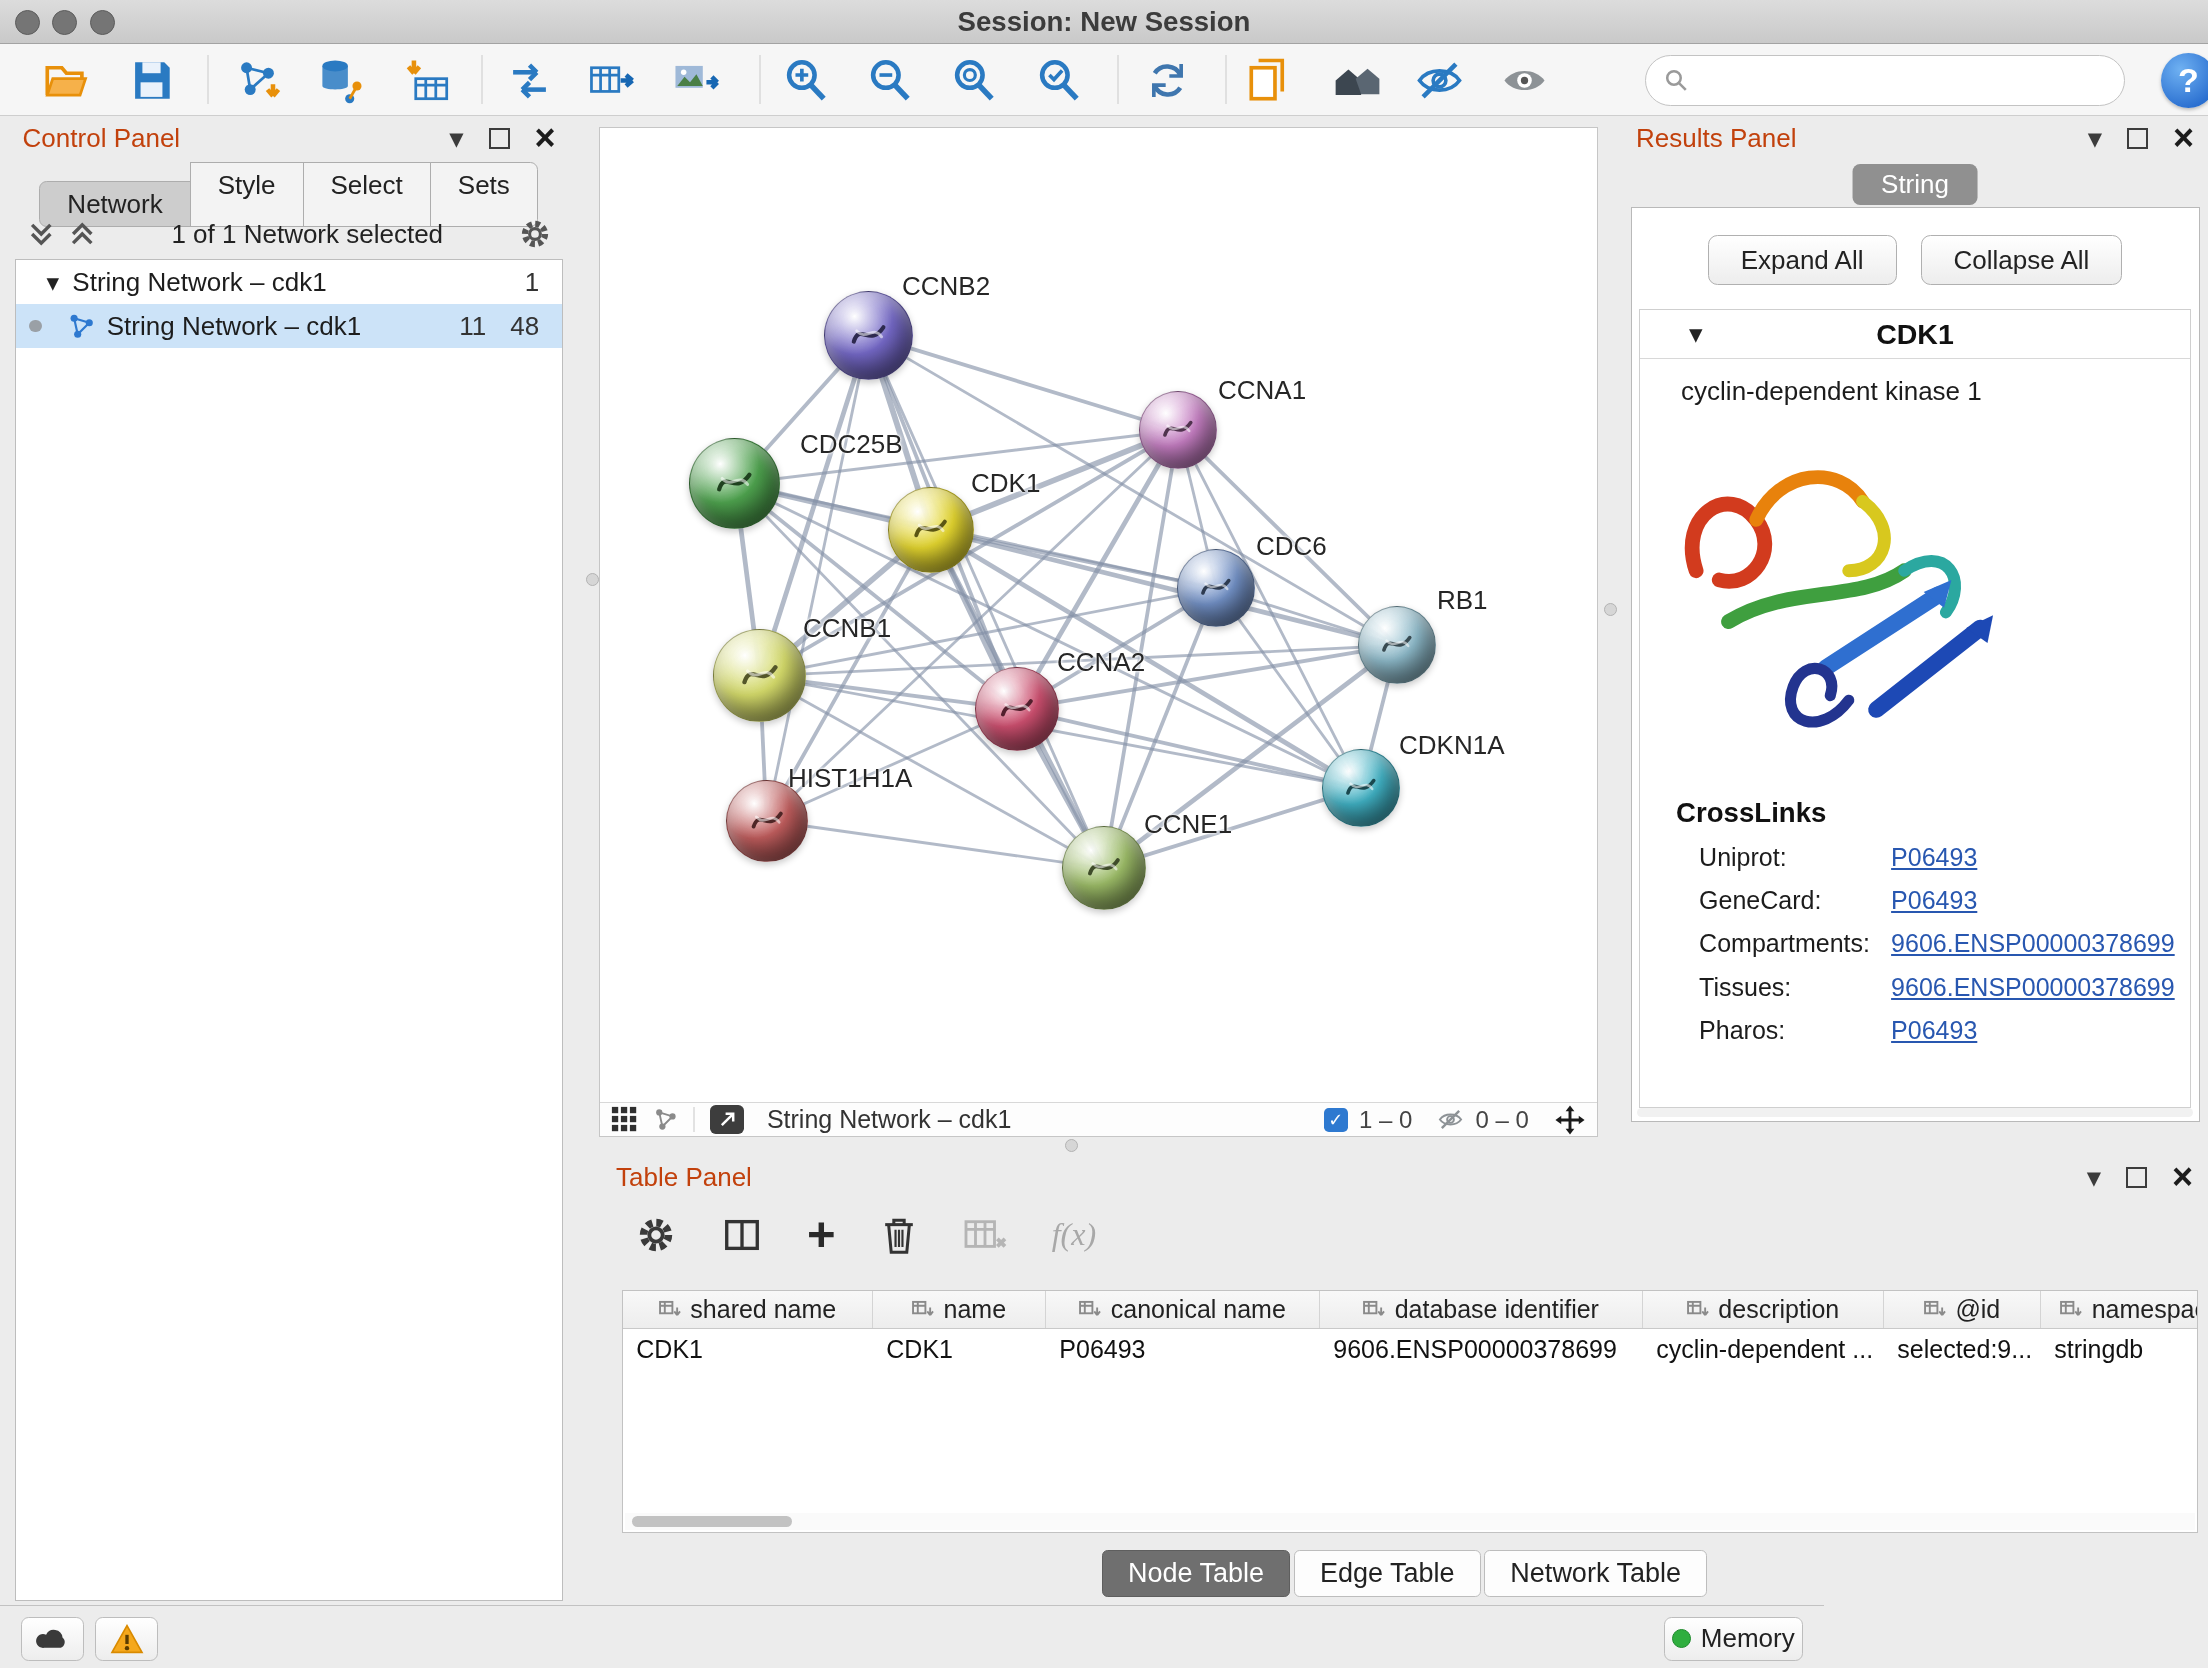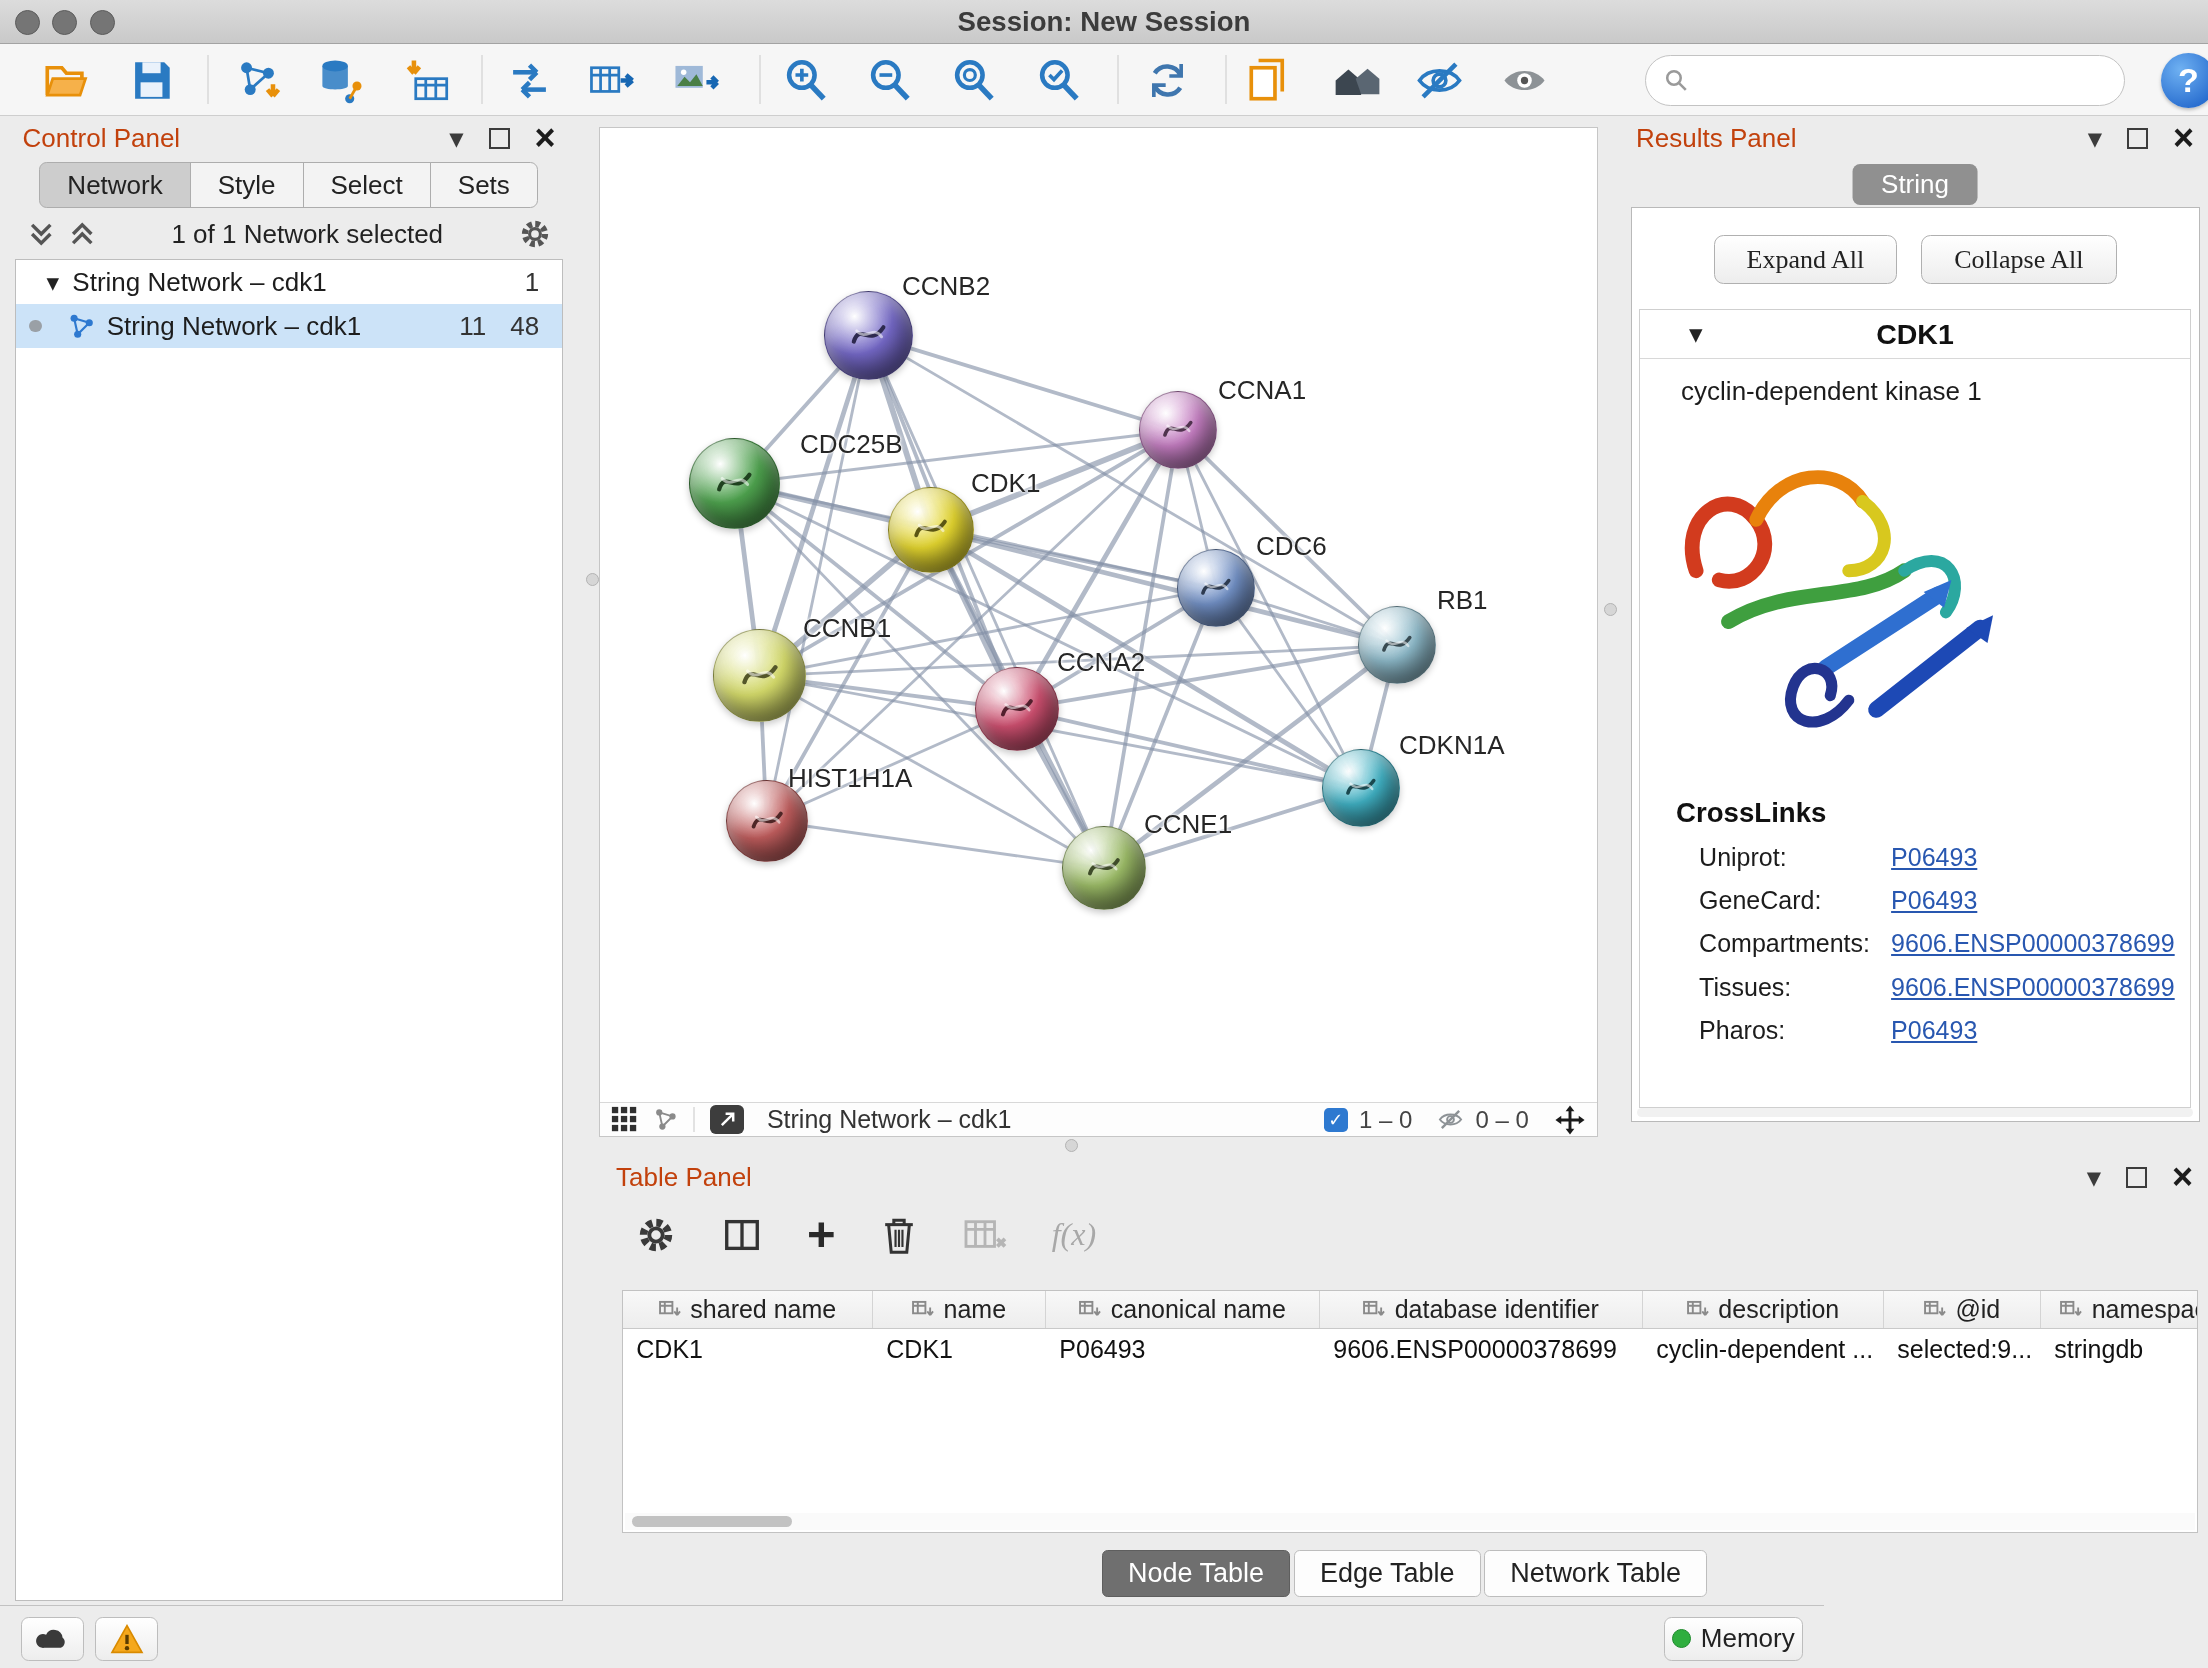--- a/index.html
+++ b/index.html
@@ -27,21 +27,21 @@
   .panel-title{font-size:26px;color:#c2410c;}
   .ph-controls{margin-left:auto;display:flex;align-items:center;gap:25px;}
   .ph-caret{font-size:28.5px;color:#3c3c3c;line-height:1;}
   .ph-float{width:21px;height:21px;border:2.9px solid #3c3c3c;}
   .ph-close{font-size:36px;font-weight:700;color:#1c1c1c;line-height:1;}
 
   
   .control-panel{position:absolute;left:7.6px;top:116px;width:563px;height:1489px;background:#ececec;}
   .cp-tabs{position:absolute;top:46px;left:0;width:100%;display:flex;justify-content:center;}
   .cp-tab{padding:6.7px 27px;font-size:26px;color:#222;background:#f3f3f3;border:1px solid #adadad;margin-left:-1px;}
-  .cp-tab:first-child{border-radius:7.6px 0 0 7.6px;}
+  .cp-tab:first-child{border-radius:7.6px 0 0 7.6px;margin-top:19px;}
   .cp-tab:last-child{border-radius:0 7.6px 7.6px 0;}
   .cp-tab.selected{background:#cdcdcd;}
   .cp-subheader{position:absolute;top:95px;left:0;right:0;height:46px;display:flex;align-items:center;padding:0 19px;}
   .cp-chevrons{display:flex;gap:13.3px;align-items:center;}
   .cp-status{flex:1;text-align:center;font-size:26px;color:#222;}
   .cp-tree{position:absolute;top:143px;left:7.6px;right:7.6px;bottom:3.8px;background:#fff;border:1px solid #bdbdbd;overflow:hidden;}
   .tree-row{height:44px;display:flex;align-items:center;font-size:26px;color:#1d1d1d;padding:0 13.3px;}
   .tree-row.selected{background:#cce3f8;}
   .tree-caret{font-size:25px;margin:0 13.3px 0 17px;color:#222;}
   .tree-count{margin-left:auto;margin-right:9.5px;color:#333;}
@@ -61,21 +61,21 @@
   .nb-label{font-size:25px;color:#333;margin-left:7.6px;}
   .nb-right{margin-left:auto;display:flex;align-items:center;gap:11.4px;}
   .nb-check{width:24px;height:24px;background:#2e79d0;border-radius:4.8px;color:#fff;font-size:18px;display:flex;align-items:center;justify-content:center;}
   .nb-count{font-size:24px;color:#444;margin-right:13.3px;}
   .split-dot{position:absolute;width:13.3px;height:13.3px;border-radius:50%;background:#d6d6d6;border:1px solid #b3b3b3;z-index:5;}
 
   
   .results-panel{position:absolute;left:1621px;top:116px;width:588px;height:1021px;background:#ececec;}
   .string-badge{position:absolute;top:48px;left:50%;transform:translateX(-50%);background:#909090;color:#fff;font-size:26px;padding:4.8px 28.5px;border-radius:7.6px;}
   .results-card{position:absolute;top:91px;left:9.5px;right:9.5px;bottom:15px;background:#fff;border:1px solid #b9b9b9;}
-  .res-buttons{display:flex;justify-content:center;gap:24px;margin-top:27px;font-family:Liberation Serif, serif;}
+  .res-buttons{display:flex;justify-content:center;gap:24px;margin-top:27px;}
   .res-btn{font-size:26px;padding:8.6px 32px;border:1px solid #b0b0b0;border-radius:9.5px;background:linear-gradient(#ffffff,#ededed);color:#222;}
   .entry-box{position:absolute;top:101px;left:7.6px;right:7.6px;bottom:13.3px;border:1px solid #cfcfcf;overflow:hidden;}
   .entry-header{position:relative;height:49px;border-bottom:1px solid #d8d8d8;display:flex;align-items:center;justify-content:center;}
   .entry-caret{position:absolute;left:49px;font-size:27px;color:#222;}
   .entry-name{font-size:28.5px;font-weight:700;color:#111;}
   .entry-desc{font-size:26px;color:#1c1c1c;margin:17px 0 0 41px;}
   .protein-figure{width:399px;height:333px;margin:25px auto 0;}
   .xl-title{font-size:27.6px;font-weight:700;color:#111;margin:28.5px 0 3.8px 36px;}
   .xl-row{display:flex;align-items:baseline;font-size:25px;margin:14.3px 0 0 59px;}
   .xl-label{min-width:192px;color:#1c1c1c;}

